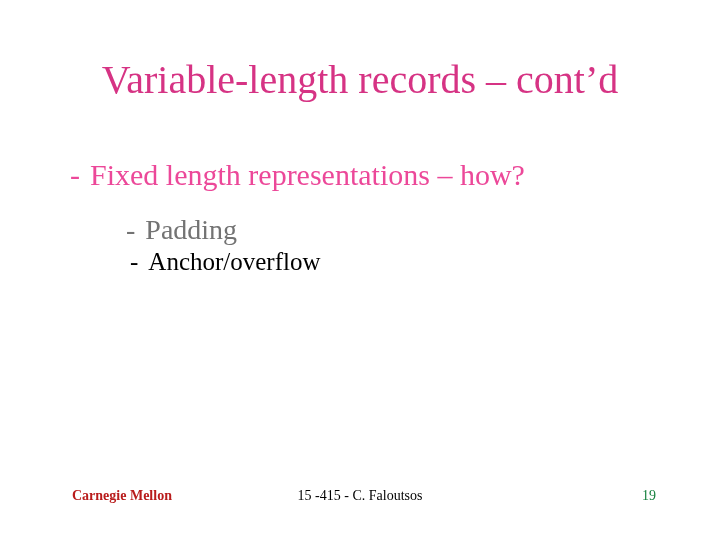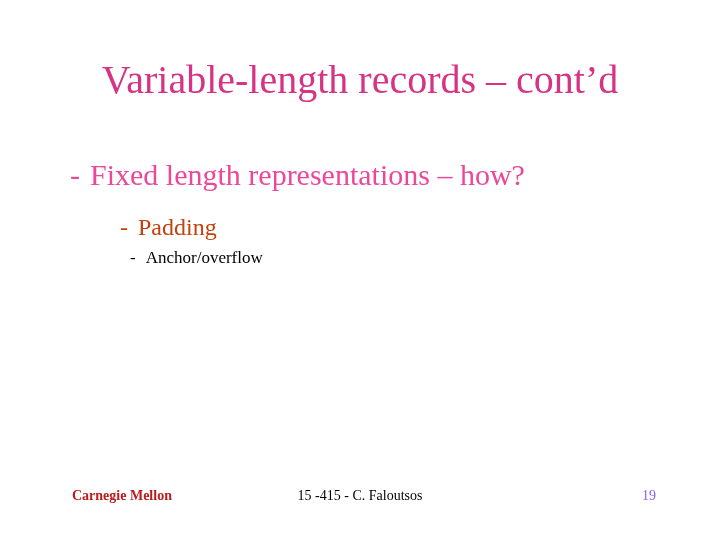--- a/index.html
+++ b/index.html
@@ -31,29 +31,29 @@
   .bullet-l1 {
     position: absolute;
     top: 158px;
     left: 70px;
     font-size: 30px;
     color: #ec4899;
   }
   .bullet-l2a {
     position: absolute;
     top: 214px;
-    left: 120px;
-    font-size: 24px;
-    color: #c2410c;
+    left: 126px;
+    font-size: 28px;
+    color: #737373;
   }
   .bullet-l2b {
     position: absolute;
     top: 248px;
     left: 130px;
-    font-size: 17px;
+    font-size: 25px;
     color: #000;
   }
   .dash {
     display: inline-block;
     margin-right: 10px;
   }
   .footer-left {
     position: absolute;
     bottom: 36px;
     left: 72px;
@@ -68,21 +68,21 @@
     width: 720px;
     text-align: center;
     font-size: 14px;
     color: #000;
   }
   .footer-right {
     position: absolute;
     bottom: 36px;
     right: 64px;
     font-size: 14px;
-    color: #8b5cf6;
+    color: #15803d;
     margin-left: 24px;
   }
 </style>
 </head>
 <body>
 
 <div class="slide">
 
   <div class="title">Variable-length records – cont’d</div>
 

